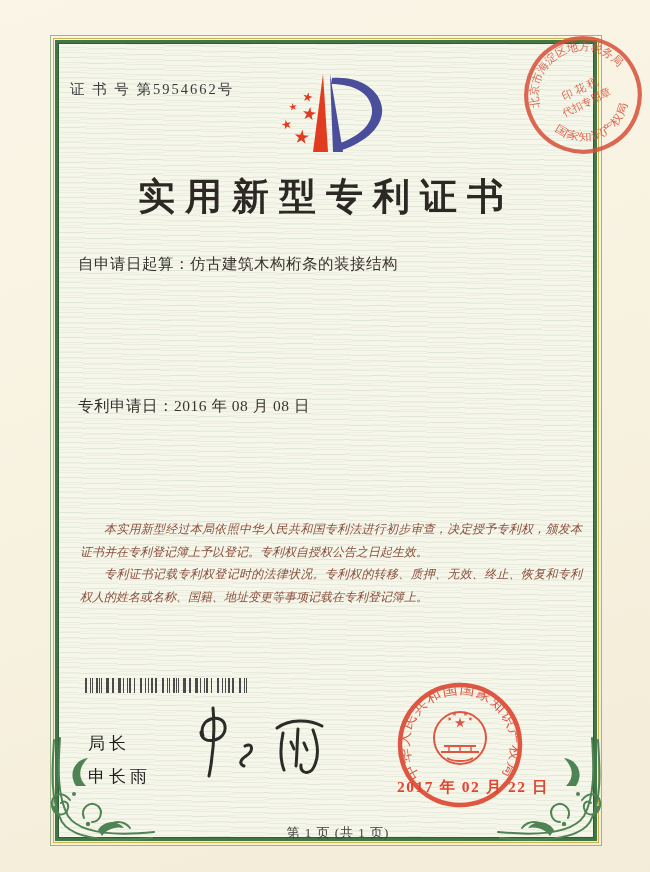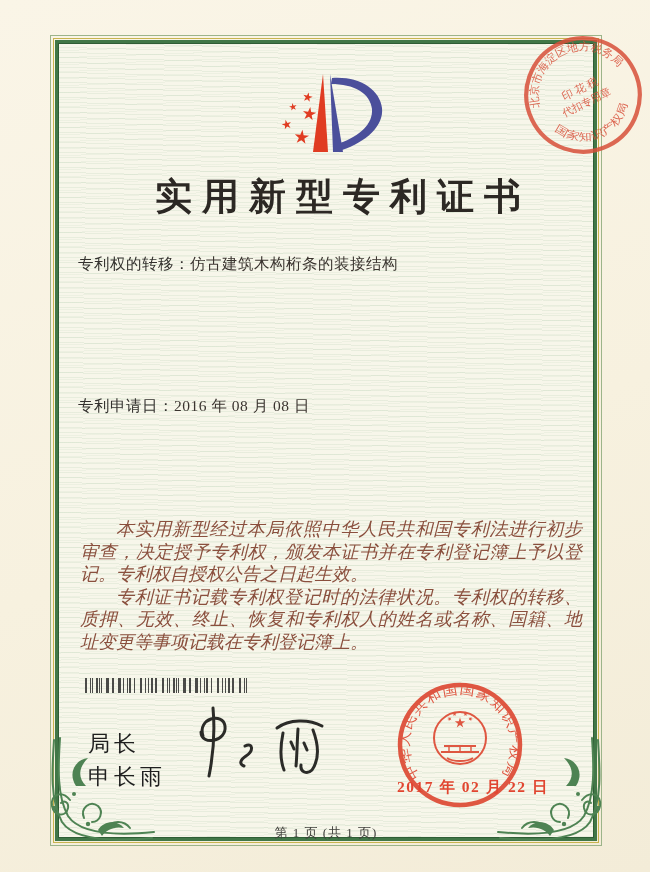--- a/index.html
+++ b/index.html
@@ -17,59 +17,60 @@
     box-shadow:inset 0 0 0 1px #2f5d35;
     background-color:#f7f6ea;
     background-image:
       repeating-linear-gradient(1.5deg, rgba(120,170,125,.12) 0 1px, rgba(0,0,0,0) 1px 5px),
       repeating-linear-gradient(-2deg, rgba(120,170,125,.08) 0 1px, rgba(0,0,0,0) 1px 7px);
   }
   
   .cert-no{position:absolute;left:70px;top:80px;font-size:14.5px;letter-spacing:2px;color:#3a3a3a;}
   .logo{position:absolute;left:278px;top:64px;width:120px;height:105px;}
   .title{position:absolute;left:50px;top:172px;width:552px;text-align:center;
-    font-size:37px;font-weight:700;letter-spacing:10px;color:#2c2824;padding-left:17px;}
+    font-size:37px;font-weight:700;letter-spacing:10px;color:#2c2824;}
   
   .field{position:absolute;left:78px;width:500px;font-size:15.5px;letter-spacing:.5px;color:#33312e;white-space:nowrap;}
   .f0{top:254px}.f1{top:310px}.f2{top:350px}.f3{top:396px}.f4{top:447px}.f5{top:490px}
   .field .val{color:#3a342f;}
   
   .body-text{position:absolute;left:80px;top:518px;width:502px;
-    font-size:18px;line-height:22.6px;color:#8a4f3d;font-style:italic;text-align:justify;}
+    font-size:12px;line-height:22.6px;color:#8a4f3d;font-style:italic;text-align:justify;}
   .body-text p{margin:0;text-indent:2em;}
   
   .barcode{position:absolute;left:85px;top:678px;width:163px;height:15px;opacity:.85;
     background:
       repeating-linear-gradient(90deg,#2e2e2e 0 2px,rgba(0,0,0,0) 2px 5px,#2e2e2e 5px 6px,rgba(0,0,0,0) 6px 11px),
       repeating-linear-gradient(90deg,#2e2e2e 0 1px,rgba(0,0,0,0) 1px 7px);}
-  .signer{position:absolute;left:88px;top:727px;font-size:22px;letter-spacing:4px;color:#1f1f1f;line-height:33px;}
+  .signer{position:absolute;left:88px;top:727px;font-size:17px;letter-spacing:4px;color:#1f1f1f;line-height:33px;}
   .signature{position:absolute;left:185px;top:696px;width:170px;height:92px;}
   .seal{position:absolute;left:390px;top:675px;width:140px;height:140px;opacity:.9;}
   .seal-date{position:absolute;left:397px;top:777px;font-size:15.5px;letter-spacing:1.5px;
     color:#e14530;font-weight:700;z-index:6;}
   .footer{position:absolute;left:50px;top:824px;width:552px;text-align:center;
-    font-size:13px;letter-spacing:1px;color:#40403c;}
+    font-size:13px;letter-spacing:1px;color:#40403c;padding-left:12px;}
   
   .tax-stamp{position:absolute;left:520px;top:32px;width:126px;height:126px;opacity:.85;z-index:5;}
   
   .orn{position:absolute;top:730px;width:126px;height:122px;z-index:3;}
   .orn-left{left:40px;}
   .orn-right{left:486px;transform:scaleX(-1);}
 </style>
 </head>
 <body>
 
 <div class="page">
 
   <div class="frame">
     <div class="frame2">
         <div class="frame3"></div>
       </div>
   </div>
 
+  <div class="cert-no">证 书 号 第5954662号</div>
 
   <svg class="logo" viewBox="0 0 120 105">
     <defs>
         <path id="star5a" d="M0,-1 L0.2245,-0.309 0.9511,-0.309 0.3633,0.118 0.5878,0.809 0,0.382 -0.5878,0.809 -0.3633,0.118 -0.9511,-0.309 -0.2245,-0.309 Z"></path>
       </defs>
     <g fill="#e03c22">
       <use href="#star5a" transform="translate(29.7,33.3) scale(5) rotate(12)"></use>
       <use href="#star5a" transform="translate(15,43) scale(4) rotate(-10)"></use>
       <use href="#star5a" transform="translate(31.3,50) scale(7) rotate(8)"></use>
       <use href="#star5a" transform="translate(8.7,60.7) scale(5) rotate(-14)"></use>
@@ -77,21 +78,21 @@
       <polygon points="45,10 50,88 35,88"></polygon>
     </g>
     <g fill="#4b4f9b">
       <polygon points="52,10 65,88 55,88"></polygon>
       <path d="M54,14 C82,12 102,26 104,44 C106,62 88,78 64,86 L62,79 C82,72 95,60 94,45 C92,29 76,20 53,20 Z"></path>
     </g>
   </svg>
 
   <div class="title">实用新型专利证书</div>
 
-  <div class="field f0"><span>专利权的转移：</span><span class="val">仿古建筑木构桁条的装接结构</span></div>
+  <div class="field f0"><span>自申请日起算：</span><span class="val">仿古建筑木构桁条的装接结构</span></div>
   <div class="field f3"><span>专利申请日：</span><span class="val">2016 年 08 月 08 日</span></div>
 
   <div class="body-text">
     <p>本实用新型经过本局依照中华人民共和国专利法进行初步审查，决定授予专利权，颁发本证书并在专利登记簿上予以登记。专利权自授权公告之日起生效。</p>
     <p>专利证书记载专利权登记时的法律状况。专利权的转移、质押、无效、终止、恢复和专利权人的姓名或名称、国籍、地址变更等事项记载在专利登记簿上。</p>
   </div>
 
   <div class="barcode"></div>
 
   <div class="signer">

